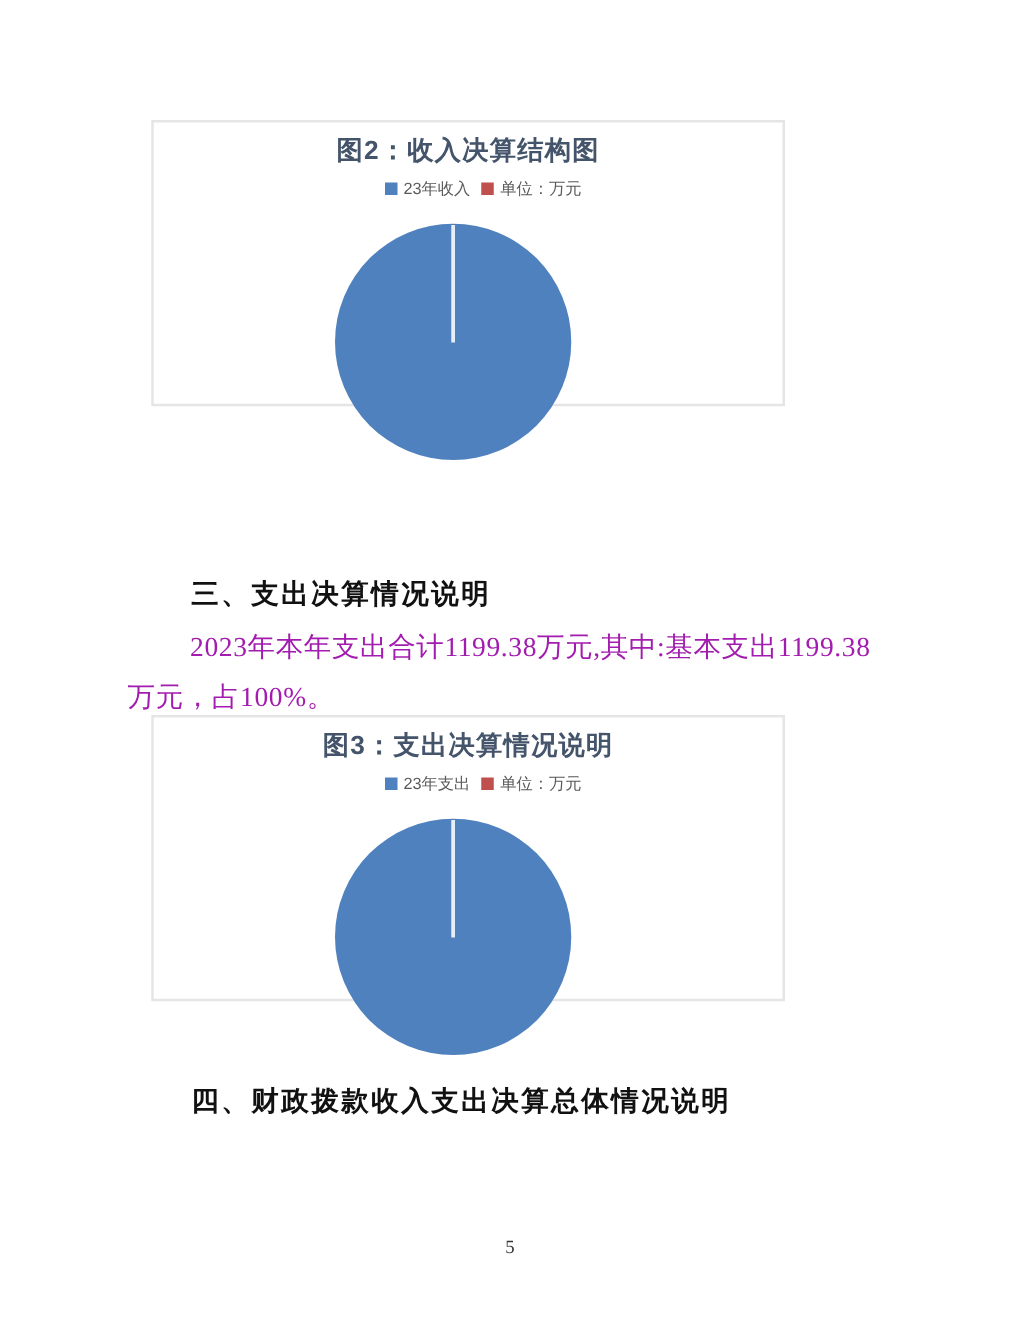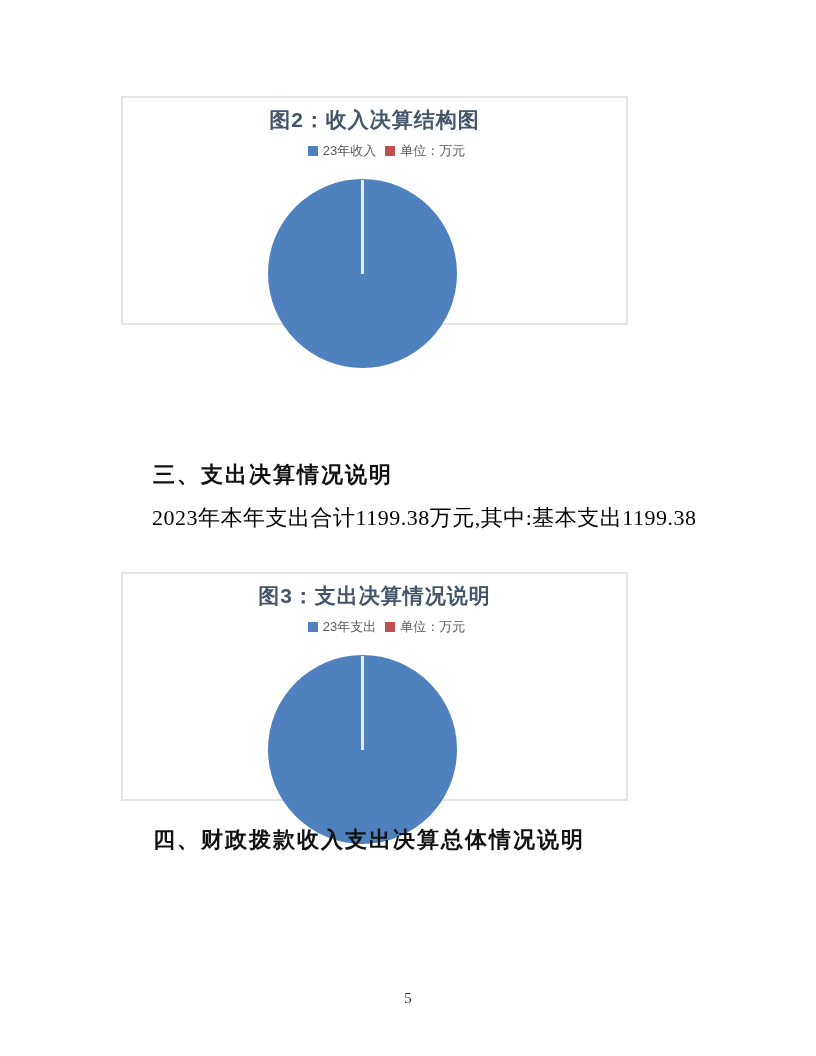--- a/index.html
+++ b/index.html
@@ -79,31 +79,31 @@
     position: absolute;
     left: 153px;
     font-family: "Liberation Sans", "DejaVu Sans", sans-serif;
     font-weight: bold;
     font-size: 22px;
     letter-spacing: 2px;
     color: #111111;
     white-space: nowrap;
   }
   #heading-three { top: 460px; text-align: right; }
-  #heading-four  { top: 825px; }
+  #heading-four  { top: 866px; }
 
   .body-paragraph {
     position: absolute;
     left: 102px;
     top: 498px;
     width: 640px;
     font-size: 22px;
     line-height: 40px;
     letter-spacing: 0.5px;
-    color: #000000;
+    color: #a21caf;
   }
   .body-line { white-space: nowrap; }
   .body-line.indented { padding-left: 50px; }
 
   .page-number {
     position: absolute;
     left: 0;
     top: 990px;
     width: 100%;
     text-align: center;
@@ -126,20 +126,21 @@
       <span>单位：万元</span>
     </span>
   </div>
   <div class="pie"></div>
   <div class="pie-divider"></div>
 </div>
 
 <div class="section-heading" id="heading-three">三、支出决算情况说明</div>
 <div class="body-paragraph">
   <div class="body-line indented">2023年本年支出合计1199.38万元,其中:基本支出1199.38</div>
+  <div class="body-line">万元，占100%。</div>
 </div>
 
 <div class="chart-box" id="chart-box-2">
   <div class="chart-title">图3：支出决算情况说明</div>
   <div class="chart-legend">
     <span class="legend-item">
       <span class="legend-swatch swatch-blue"></span>
       <span>23年支出</span>
     </span>
     <span class="legend-item">

